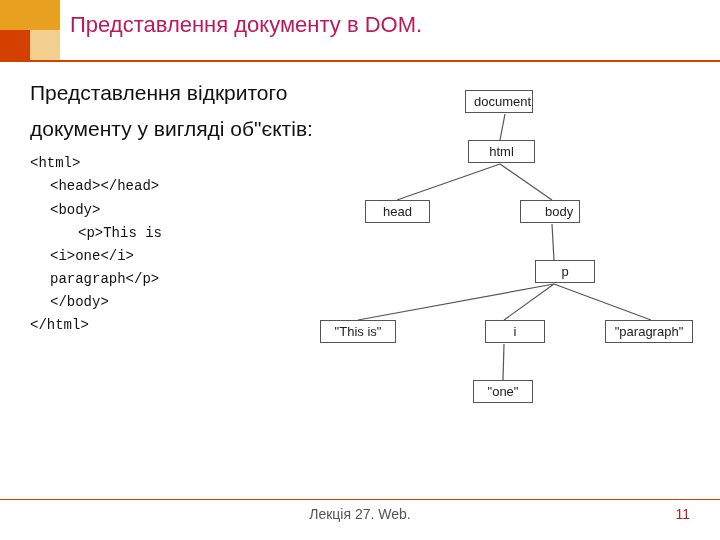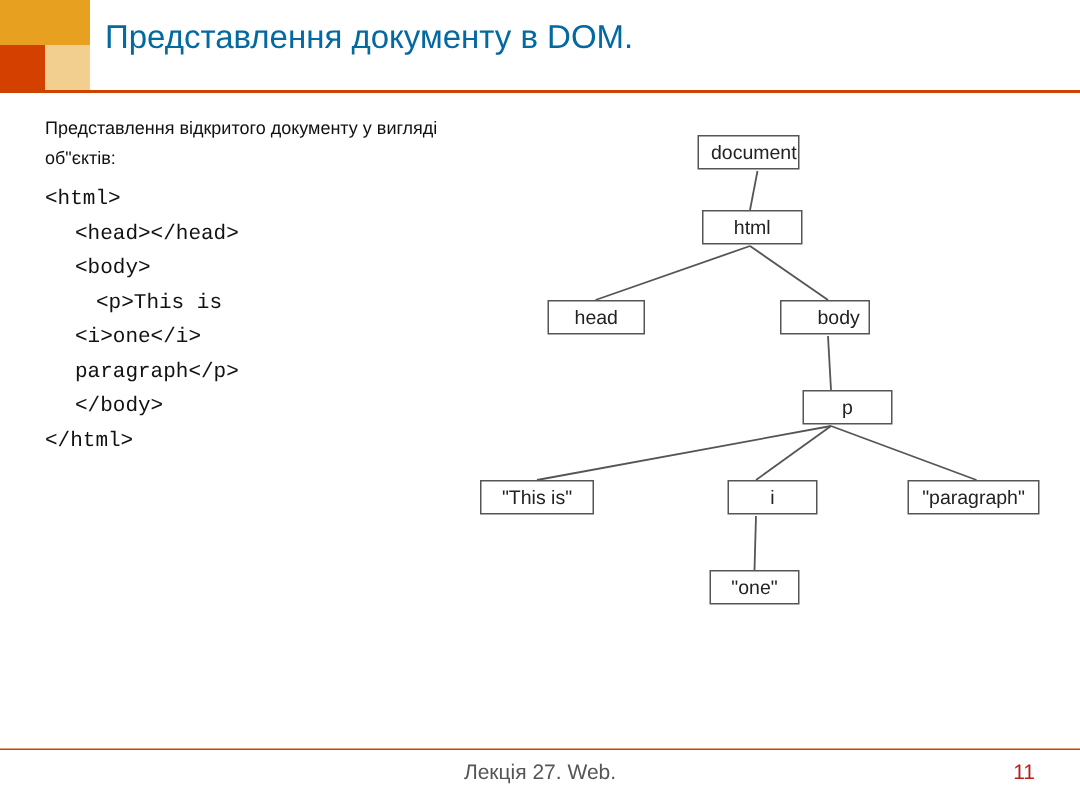--- a/index.html
+++ b/index.html
@@ -48,21 +48,21 @@
       background: #e8a020;
       opacity: 0.5;
     }
 
     .page-title {
       position: absolute;
       top: 12px;
       left: 70px;
       font-size: 22px;
       font-weight: normal;
-      color: #0369a1;
+      color: #be185d;
     }
 
     
     .divider {
       position: absolute;
       top: 60px;
       left: 0;
       width: 720px;
       height: 2px;
       background: #cc4400;
@@ -74,31 +74,31 @@
       top: 75px;
       left: 30px;
       width: 290px;
       font-size: 15px;
       line-height: 1.7;
       color: #111;
     }
 
     .left-content .intro-line {
       margin-bottom: 6px;
-      font-size: 12px;
+      font-size: 21px;
     }
 
     .left-content .code-block {
       font-family: 'Courier New', monospace;
       font-size: 14px;
       line-height: 1.65;
     }
 
     .indent1 { margin-left: 20px; font-family: Liberation Mono, monospace; }
-    .indent2 { margin-left: 34px; }
+    .indent2 { margin-left: 48px; }
 
     
     .dom-diagram {
       position: absolute;
       top: 80px;
       left: 310px;
       width: 390px;
       height: 380px;
     }
 

